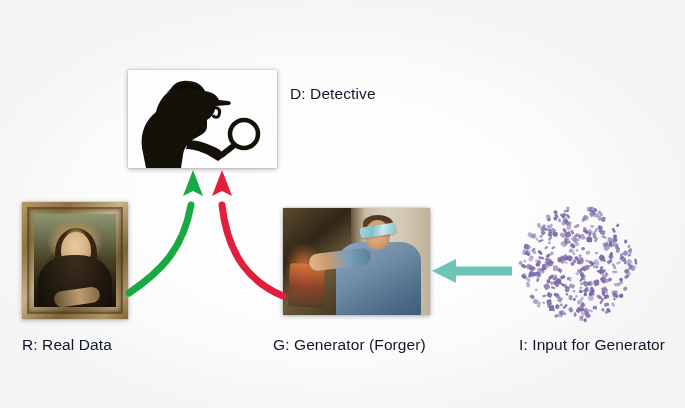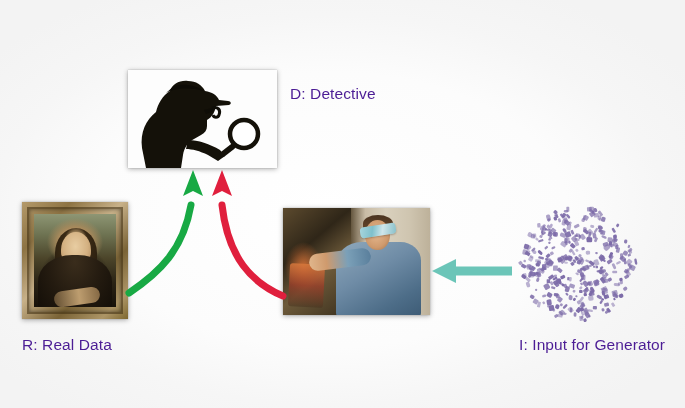--- a/index.html
+++ b/index.html
@@ -20,21 +20,21 @@
     position: absolute;
     left: 0; top: 0;
     width: 685px; height: 408px;
     background:
       radial-gradient(ellipse 430px 250px at 330px 210px, rgba(255,255,255,1) 0%, rgba(252,252,252,1) 55%, rgba(246,246,246,1) 78%, rgba(243,243,243,1) 100%);
     pointer-events: none;
   }
 
   .label {
     position: absolute;
-    color: #4c1d95;
+    color: #0f172a;
     font-size: 15.5px;
     letter-spacing: 0.1px;
     white-space: nowrap;
   }
 
   .photo {
     position: absolute;
     overflow: hidden;
     box-shadow: 0 1px 5px rgba(0,0,0,0.33), 0 0 1px rgba(0,0,0,0.28);
     background: #fff;
@@ -218,20 +218,21 @@
   <div class="photo" id="gen-photo">
     <div class="fg-bg"></div>
     <div class="fg-canvas"></div>
     <div class="fg-paint"></div>
     <div class="fg-shirt"></div>
     <div class="fg-arm"></div>
     <div class="fg-hair"></div>
     <div class="fg-head"></div>
     <div class="fg-blindfold"></div>
   </div>
+  <div class="label" style="left:273px; top:336px;">G: Generator (Forger)</div>
 
   <div class="photo" id="noise-photo">
     <svg id="noise-svg" width="140" height="140" viewBox="0 0 140 140">
       <g id="noise-dots" fill="#7C6BA8">
           <rect x="41.55" y="25.64" width="2.72" height="5.09" rx="1.19" fill="#7C6BA8" opacity="0.57" transform="rotate(24.8 42.91 28.18)"></rect>
           <rect x="57.32" y="33.69" width="5.29" height="5.55" rx="0.63" fill="#7C6BA8" opacity="0.92" transform="rotate(69.1 59.96 36.47)"></rect>
           <rect x="47.16" y="84.72" width="3.83" height="4.00" rx="1.25" fill="#7C6BA8" opacity="0.87" transform="rotate(147.1 49.08 86.72)"></rect>
           <rect x="47.01" y="106.69" width="4.62" height="3.95" rx="1.40" fill="#7C6BA8" opacity="0.97" transform="rotate(110.4 49.32 108.66)"></rect>
           <rect x="49.91" y="69.76" width="3.63" height="4.98" rx="0.72" fill="#7C6BA8" opacity="0.83" transform="rotate(130.0 51.73 72.25)"></rect>
           <rect x="20.89" y="67.19" width="4.22" height="5.32" rx="0.96" fill="#7C6BA8" opacity="0.57" transform="rotate(149.6 23.00 69.86)"></rect>

